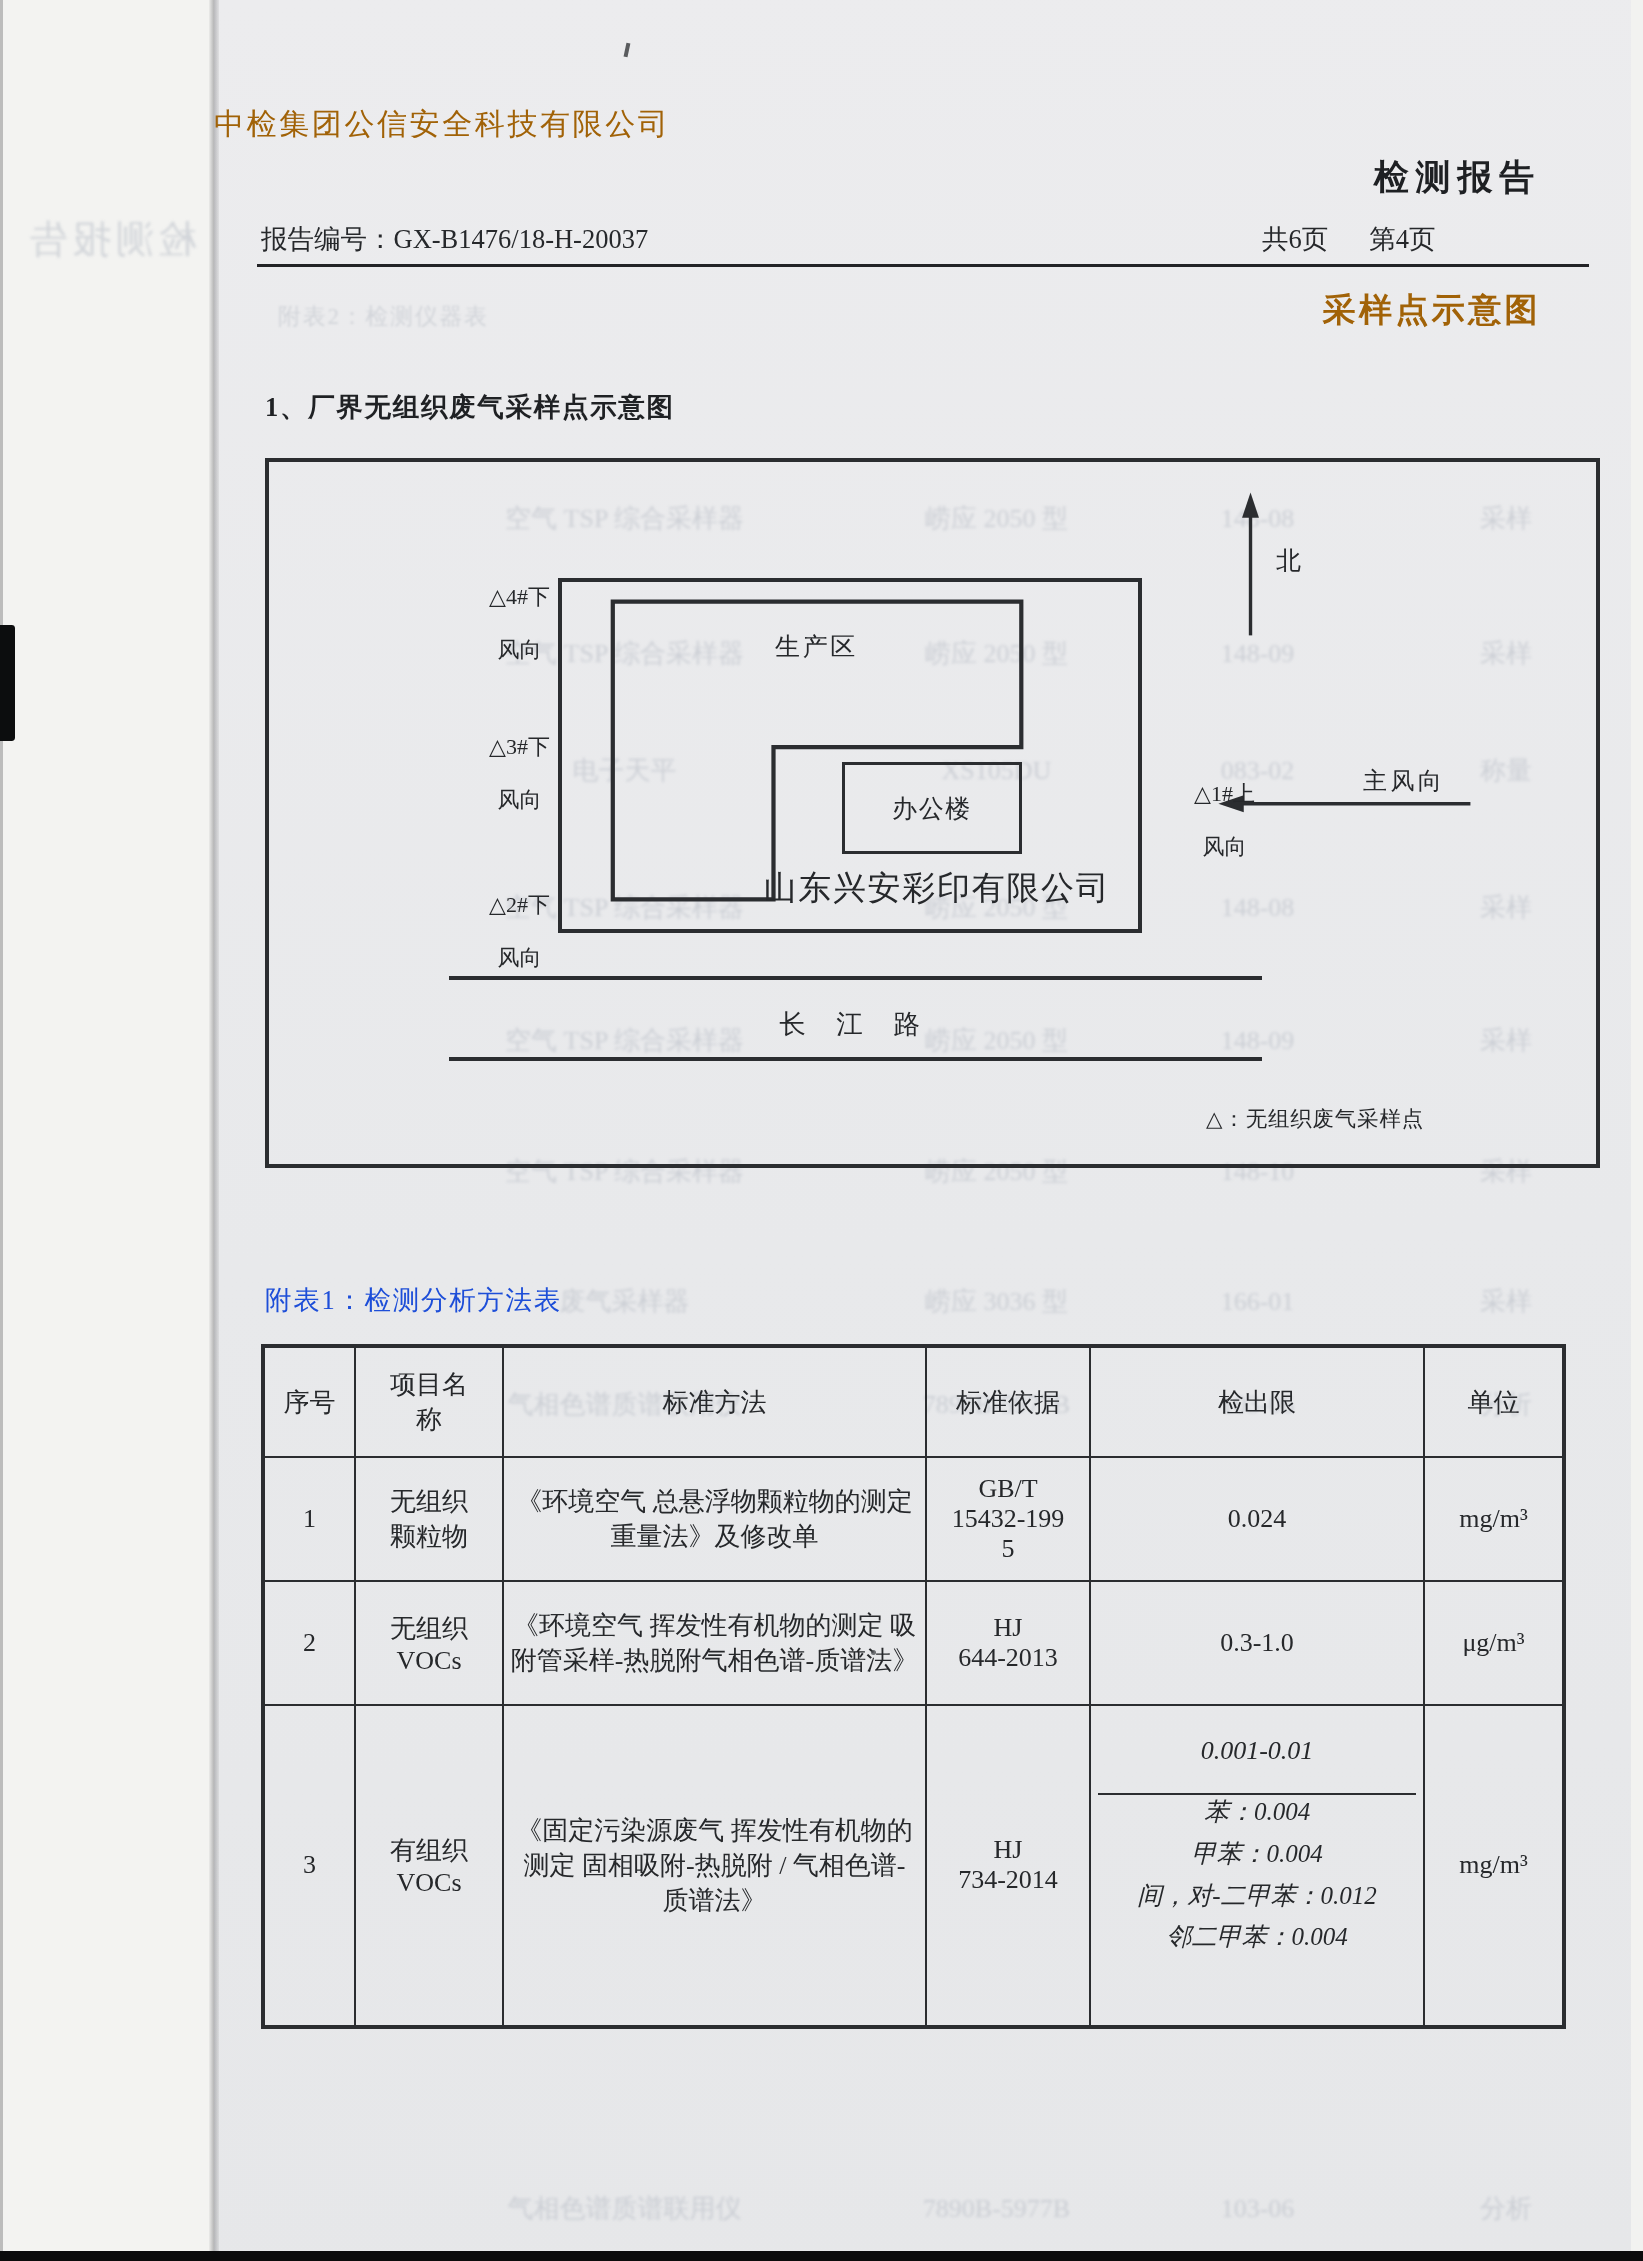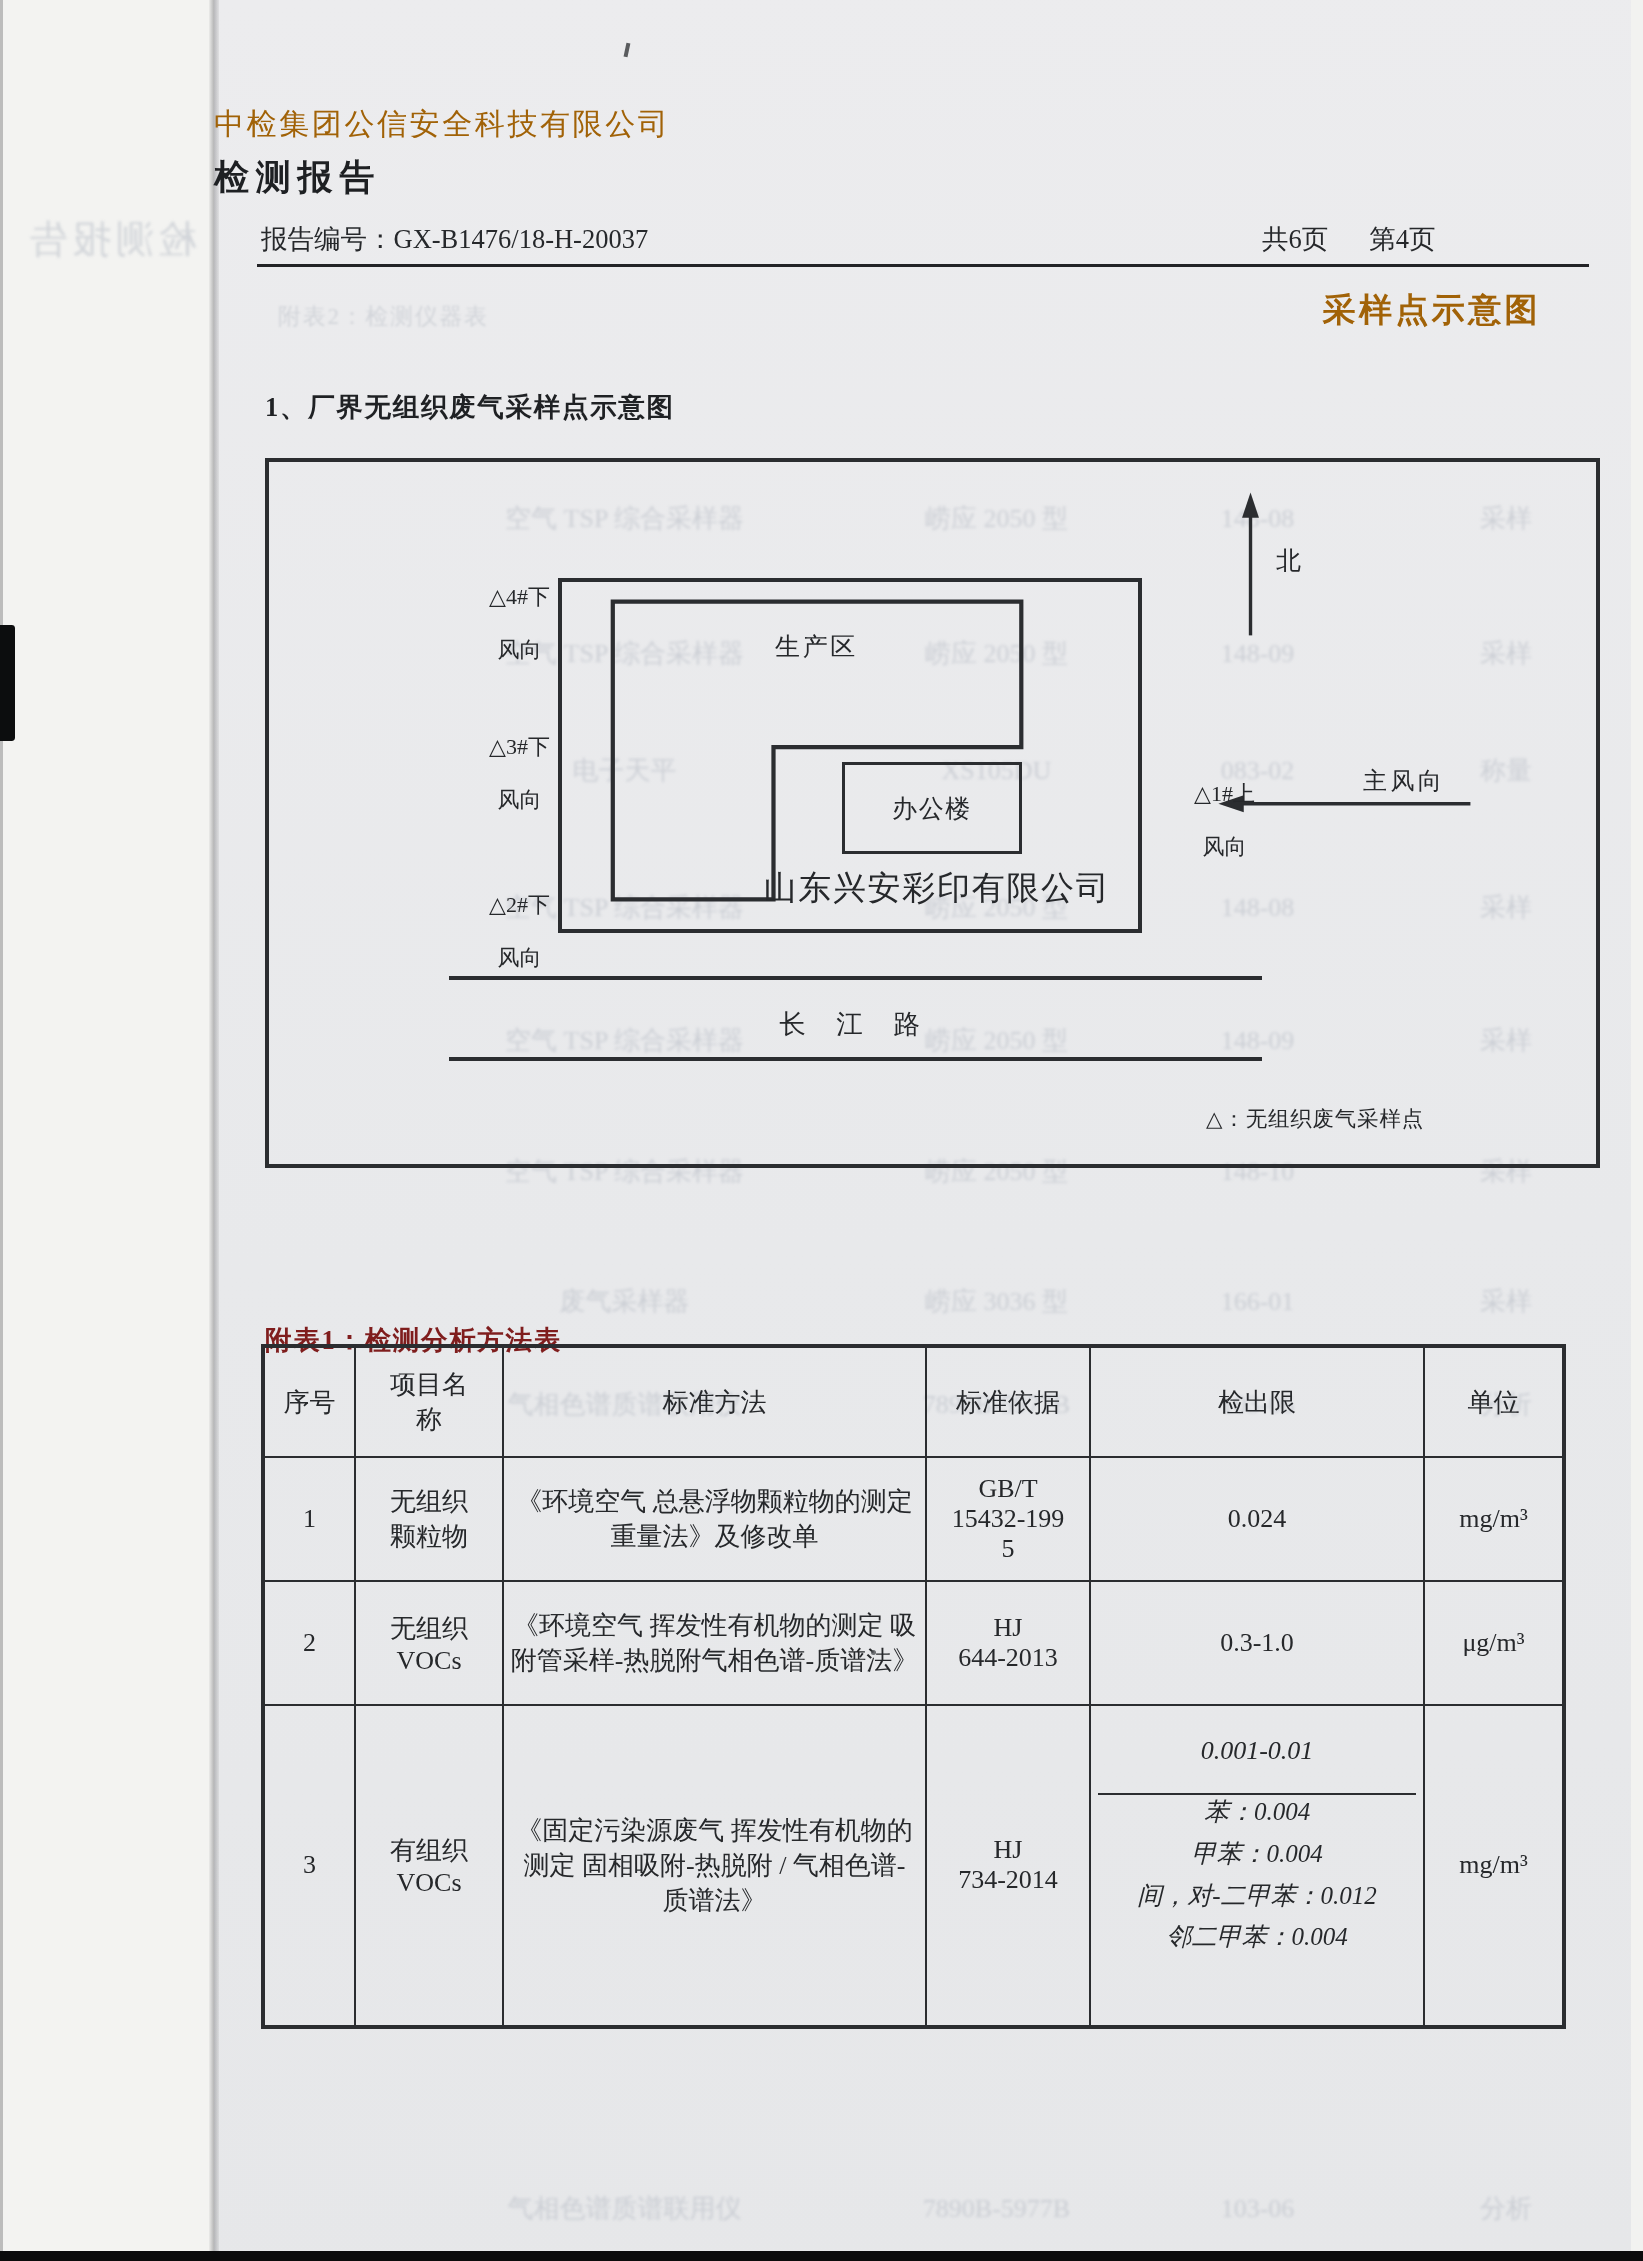--- a/index.html
+++ b/index.html
@@ -22,21 +22,21 @@
   .ghost-strong{color:#b9bec6;filter:blur(0.9px);opacity:.5;}
   .ghost-row{position:absolute;left:385px;width:1241px;display:flex;align-items:center;
              font-size:26px;color:#a9afba;filter:blur(1.4px);opacity:.45;}
   .ghost-row span{display:block;text-align:center;}
   .g-name{width:479px;}  .g-model{width:265px;}  .g-no{width:257px;}  .g-act{width:240px;}
   .ghost-mirror{position:absolute;left:24px;top:214px;font-size:38px;letter-spacing:5.1px;color:#c9cdd3;
                 transform:scaleX(-1);filter:blur(1.5px);opacity:.8;}
   .company{position:absolute;left:214px;top:104px;width:1378px;padding-right:51px;box-sizing:border-box;
            font-size:30px;letter-spacing:2.6px;color:#a16207;}
   .report-title{position:absolute;left:214px;top:154px;width:1378px;padding-right:51px;box-sizing:border-box;
-                text-align:left;font-size:35px;font-weight:bold;letter-spacing:6.8px;color:#1e2023;}
+                text-align:right;font-size:35px;font-weight:bold;letter-spacing:6.8px;color:#1e2023;}
   .report-line{position:absolute;left:0;top:221px;width:1643px;font-size:26.5px;color:#26282b;}
   .report-no{position:absolute;left:261px;top:0;}
   .pages{position:absolute;left:1262px;top:0;display:flex;gap:41px;}
   .hrule{position:absolute;left:257px;top:264px;width:1332px;height:3.4px;background:#222326;}
   .section-title{position:absolute;left:214px;top:288px;width:1378px;padding-right:51px;box-sizing:border-box;
                  text-align:right;font-size:33px;font-weight:bold;letter-spacing:3.4px;color:#a16207;}
   .ghost-heading{position:absolute;left:278px;top:301px;font-size:23px;letter-spacing:1.7px;}
   .subsection{position:absolute;left:265px;top:389px;font-size:26.5px;font-weight:bold;letter-spacing:1.7px;color:#1f2124;}
 
   
@@ -53,21 +53,21 @@
   .lbl-road{left:475px;top:544px;width:223px;text-align:center;font-size:26.5px;letter-spacing:12px;}
   .lbl-legend{left:937px;top:642px;font-size:21.4px;letter-spacing:0.9px;}
   .lbl-north{left:1007px;top:82px;font-size:25px;}
   .lbl-mainwind{left:1094px;top:303px;font-size:24px;letter-spacing:3.4px;}
   .wind-point{position:absolute;width:111px;text-align:center;font-size:22px;line-height:53px;color:#26282b;}
   .wp4{left:195px;top:108px;}  .wp3{left:195px;top:258px;}  .wp2{left:195px;top:416px;}
   .wp1{left:900px;top:305px;}
   .wind-point span{display:block;}
 
   
-  .table-title{position:absolute;left:265px;top:1322px;font-size:26.5px;font-weight:bold;letter-spacing:1.7px;color:#7f1d1d;}
+  .table-title{position:absolute;left:265px;top:1282px;font-size:26.5px;font-weight:normal;letter-spacing:1.7px;color:#1d4ed8;}
   table.method{position:absolute;left:261px;top:1344px;width:1301px;border-collapse:collapse;table-layout:fixed;
                font-size:26px;color:#26282b;background:transparent;}
   table.method td{border:2.6px solid #2b2d30;text-align:center;vertical-align:middle;padding:3.4px 6.8px;box-sizing:border-box;}
   table.method{border:4.3px solid #2b2d30;}
   .pre{white-space:pre-line;}
   .h-row td{height:111px;}
   .r1 td{height:124px;}
   .r2 td{height:124px;}
   .r3 td{height:317px;}
   td.no-pad{padding:0;font-style:italic;}

